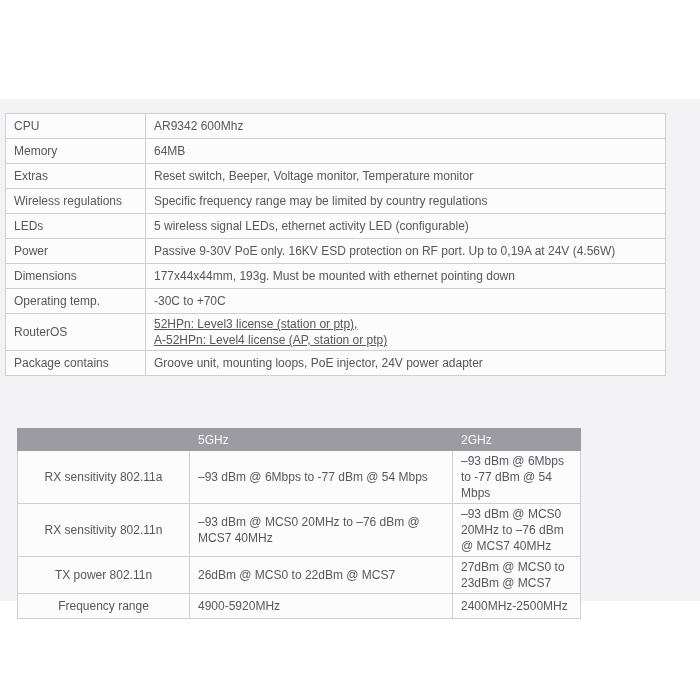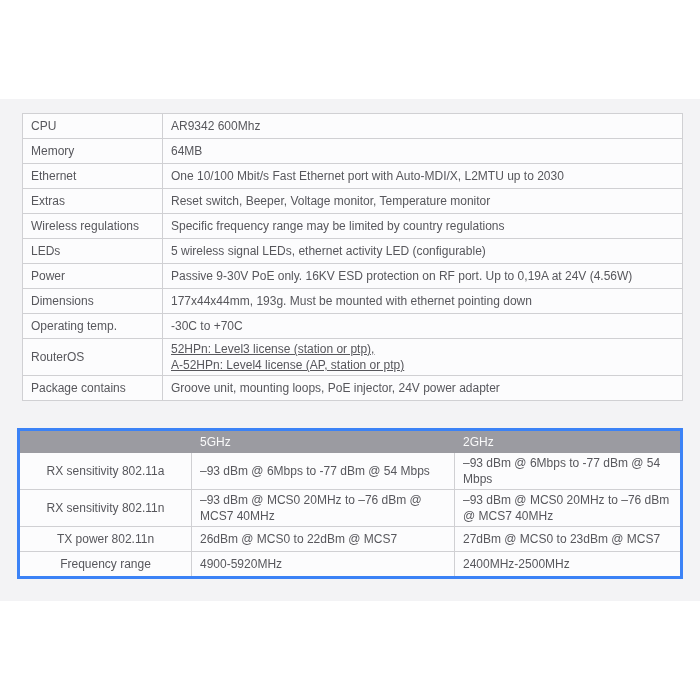--- a/index.html
+++ b/index.html
@@ -32,38 +32,38 @@
     line-height: 16px;
     color: #57575c;
     padding: 2px 8px;
     vertical-align: middle;
     text-align: left;
     overflow: hidden;
   }
   
   .spec-table {
     position: absolute;
-    left: 22px;
+    left: 5px;
     top: 113px;
     width: 661px;
     border: 1px solid #b2b2b6;
   }
   .spec-table td {
     border: 1px solid #d0d0d3;
     height: 20px;
   }
   .spec-table td.label-col { width: 123px; }
   .spec-table td.multiline { white-space: pre-line; text-decoration: underline; }
   
   .radio-table {
     position: absolute;
     left: 17px;
     top: 428px;
-    width: 666px;
-    border: 3px solid #3b82f6;
+    width: 564px;
+    border: 1px solid #3b82f6;
     padding-left: 48px;
   }
   .radio-table th {
     background: #9b9ba1;
     color: #fafafa;
     font-weight: normal;
     height: 17px;
     border: 1px solid #9b9ba1;
   }
   .radio-table td {
@@ -80,24 +80,20 @@
 
 <table class="spec-table">
   <tbody>
     <tr>
       <td class="label-col">CPU</td>
       <td>AR9342 600Mhz</td>
     </tr>
     <tr>
       <td class="label-col">Memory</td>
       <td>64MB</td>
-    </tr>
-    <tr>
-      <td class="label-col">Ethernet</td>
-      <td>One 10/100 Mbit/s Fast Ethernet port with Auto-MDI/X, L2MTU up to 2030</td>
     </tr>
     <tr>
       <td class="label-col">Extras</td>
       <td>Reset switch, Beeper, Voltage monitor, Temperature monitor</td>
     </tr>
     <tr>
       <td class="label-col">Wireless regulations</td>
       <td>Specific frequency range may be limited by country regulations</td>
     </tr>
     <tr>

